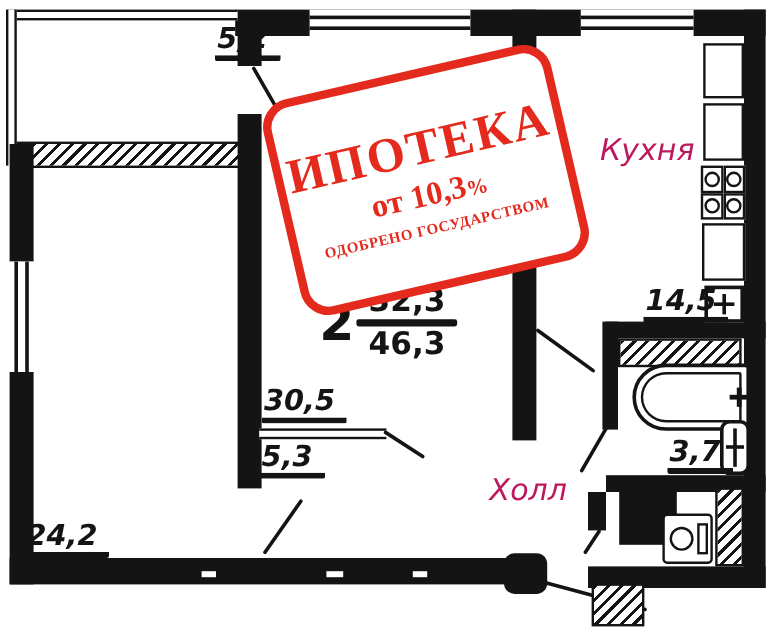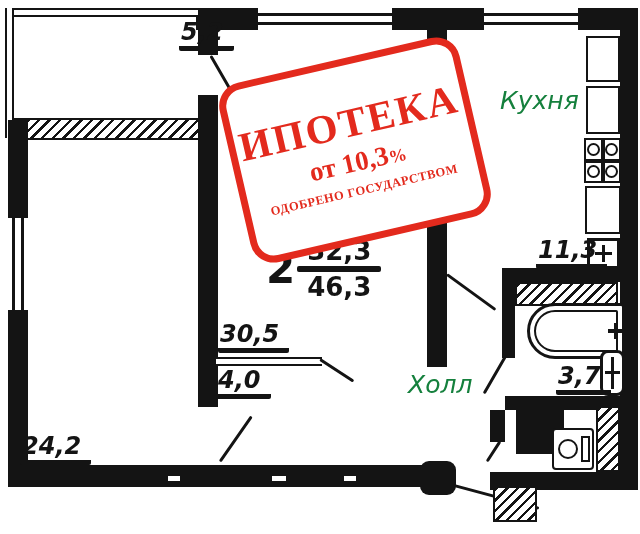--- a/index.html
+++ b/index.html
@@ -20,21 +20,21 @@
   .glaze-h { position:absolute; box-sizing:border-box; background:#ffffff;
     border-top:2px solid #141414; border-bottom:2px solid #141414; }
   .glaze-v { position:absolute; box-sizing:border-box; background:#ffffff;
     border-left:2px solid #141414; border-right:2px solid #141414; }
   .dbl-h { position:absolute; box-sizing:border-box; background:#ffffff;
     border-top:2px solid #141414; border-bottom:2px solid #141414; }
   .door-line { position:absolute; height:3px; background:#141414; transform-origin:left center; border-radius:2px; }
   .tick { position:absolute; background:#ffffff; }
   .post { position:absolute; background:#141414; border-radius:9px; }
   .fixture { position:absolute; box-sizing:border-box; background:#ffffff; border:2px solid #141414; }
-  .room-name { position:absolute; font-style:italic; font-size:25px; color:#15803d; white-space:nowrap; }
+  .room-name { position:absolute; font-style:italic; font-size:25px; color:#be185d; white-space:nowrap;margin-top:24px; }
   .area { position:absolute; font-style:italic; font-weight:bold; font-size:24px; color:#141414; white-space:nowrap; }
   .area > span { display:inline-block; border-bottom:5px solid #141414; padding:0 10px 1px 2px; border-radius:2px; line-height:1.05; }
   
   .desig { position:absolute; left:266px; top:238px; display:flex; align-items:center;
     font-weight:bold; color:#141414; z-index:5; }
   .desig .num { font-size:42px; line-height:1; }
   .desig .frac { display:flex; flex-direction:column; align-items:center; margin-left:2px; }
   .desig .frac .fr-top, .desig .frac .fr-bot { font-size:26px; line-height:1; }
   .desig .frac .bar { width:84px; height:6px; background:#141414; margin:2px 0; border-radius:2px; }
   
@@ -145,23 +145,23 @@
   <div class="fixture" style="left:587px; top:238px; width:33px; height:31px; border-width:3px;">
     <div class="plus-h" style="left:5px; top:11px; width:17px; height:3px;"></div>
     <div class="plus-v" style="left:12px; top:4px; width:3px; height:17px;"></div>
   </div>
 
   <div class="area" style="left:150px; top:18px;margin-left:29px;"><span>5,2</span></div>
   <div class="area" style="left:20px; top:432px;"><span>24,2</span></div>
   <div class="room-name" style="left:250px; top:84px;">Гостиная</div>
   <div class="area" style="left:218px; top:320px;"><span>30,5</span></div>
   <div class="room-name" style="left:500px; top:86px;">Кухня</div>
-  <div class="area" style="left:536px; top:236px;"><span>11,3</span></div>
+  <div class="area" style="left:536px; top:236px;"><span>14,5</span></div>
   <div class="room-name" style="left:408px; top:370px;">Холл</div>
-  <div class="area" style="left:216px; top:366px;"><span>4,0</span></div>
+  <div class="area" style="left:216px; top:366px;"><span>5,3</span></div>
   <div class="area" style="left:556px; top:362px;"><span>3,7</span></div>
 
   <div class="desig">
     <div class="num">2</div>
     <div class="frac">
       <div class="fr-top">32,3</div>
       <div class="bar"></div>
       <div class="fr-bot">46,3</div>
     </div>
   </div>

